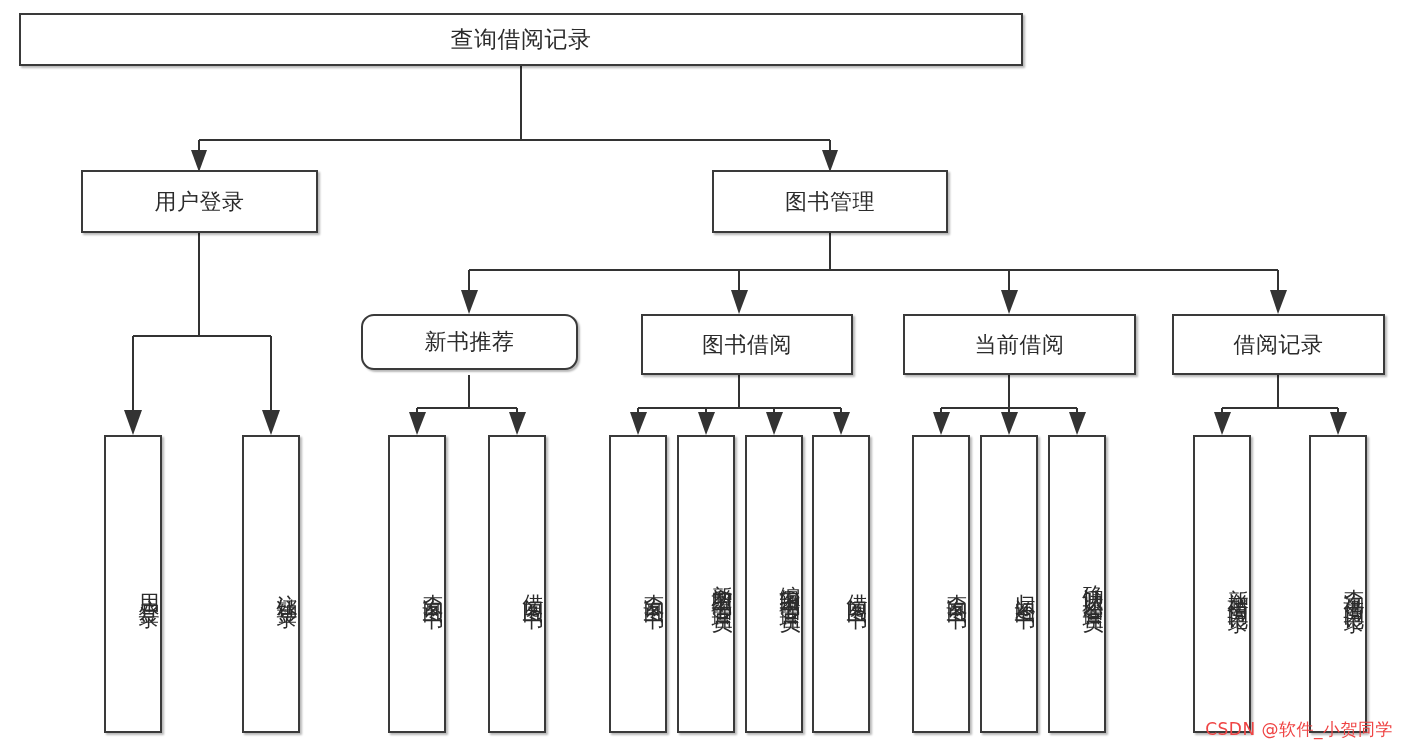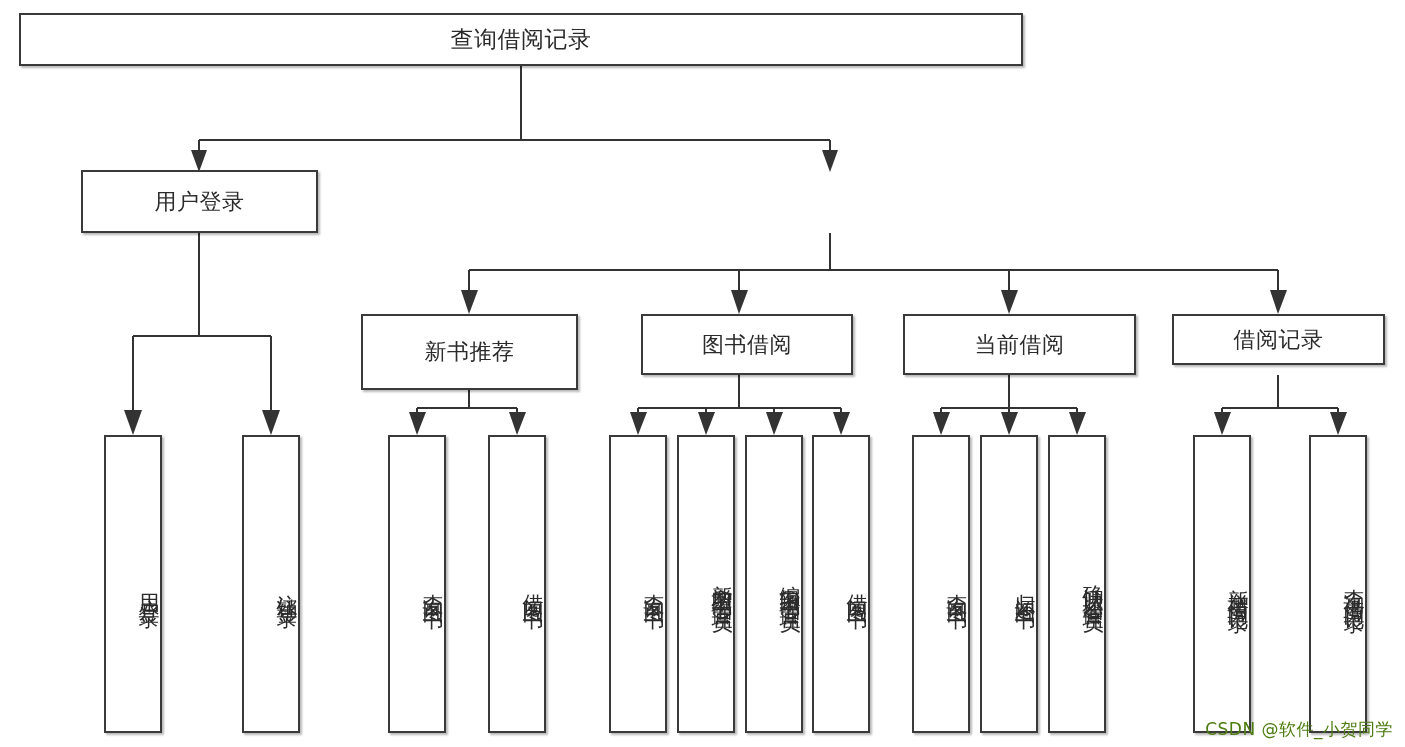--- a/index.html
+++ b/index.html
@@ -73,21 +73,21 @@
   }
   .node .label {
     display: block;
   }
   
   #watermark {
     position: absolute;
     right: 12px;
     bottom: 6px;
     font-size: 17px;
-    color: #4d7c0f;
+    color: #ef4444;
     letter-spacing: 0.5px;
     white-space: nowrap;
   }
 </style>
 </head>
 <body>
 
 <div id="canvas">
 
   <svg id="wires" viewBox="0 0 1405 747" width="1405" height="747">
@@ -152,31 +152,34 @@
     <polygon points="1338,435 1330,412 1347,412"></polygon>
   </svg>
 
   <div class="node horiz root" style="left:19px; top:13px; width:1004px; height:53px;">
     <span class="label">查询借阅记录</span>
   </div>
 
   <div class="node horiz" style="left:81px; top:170px; width:237px; height:63px;">
     <span class="label">用户登录</span>
   </div>
-
-  <div class="node horiz" style="left:361px; top:314px; width:217px; height:76px;">
+  <div class="node horiz" style="left:712px; top:170px; width:236px; height:63px;">
+    <span class="label">图书管理</span>
+  </div>
+
+  <div class="node horiz" style="left:361px; top:314px; width:217px; height:56px;border-radius:13px;">
     <span class="label">新书推荐</span>
   </div>
   <div class="node horiz" style="left:633px; top:314px; width:212px; height:61px;margin-left:8px;">
     <span class="label">图书借阅</span>
   </div>
   <div class="node horiz" style="left:903px; top:314px; width:233px; height:61px;">
     <span class="label">当前借阅</span>
   </div>
-  <div class="node horiz" style="left:1172px; top:314px; width:213px; height:51px;">
+  <div class="node horiz" style="left:1172px; top:314px; width:213px; height:61px;">
     <span class="label">借阅记录</span>
   </div>
 
   <div class="node vert" style="left:104px; top:435px; width:58px; height:298px;">
     <span class="label">用户登录</span>
   </div>
   <div class="node vert" style="left:242px; top:435px; width:58px; height:298px;">
     <span class="label">注销登录</span>
   </div>
 

